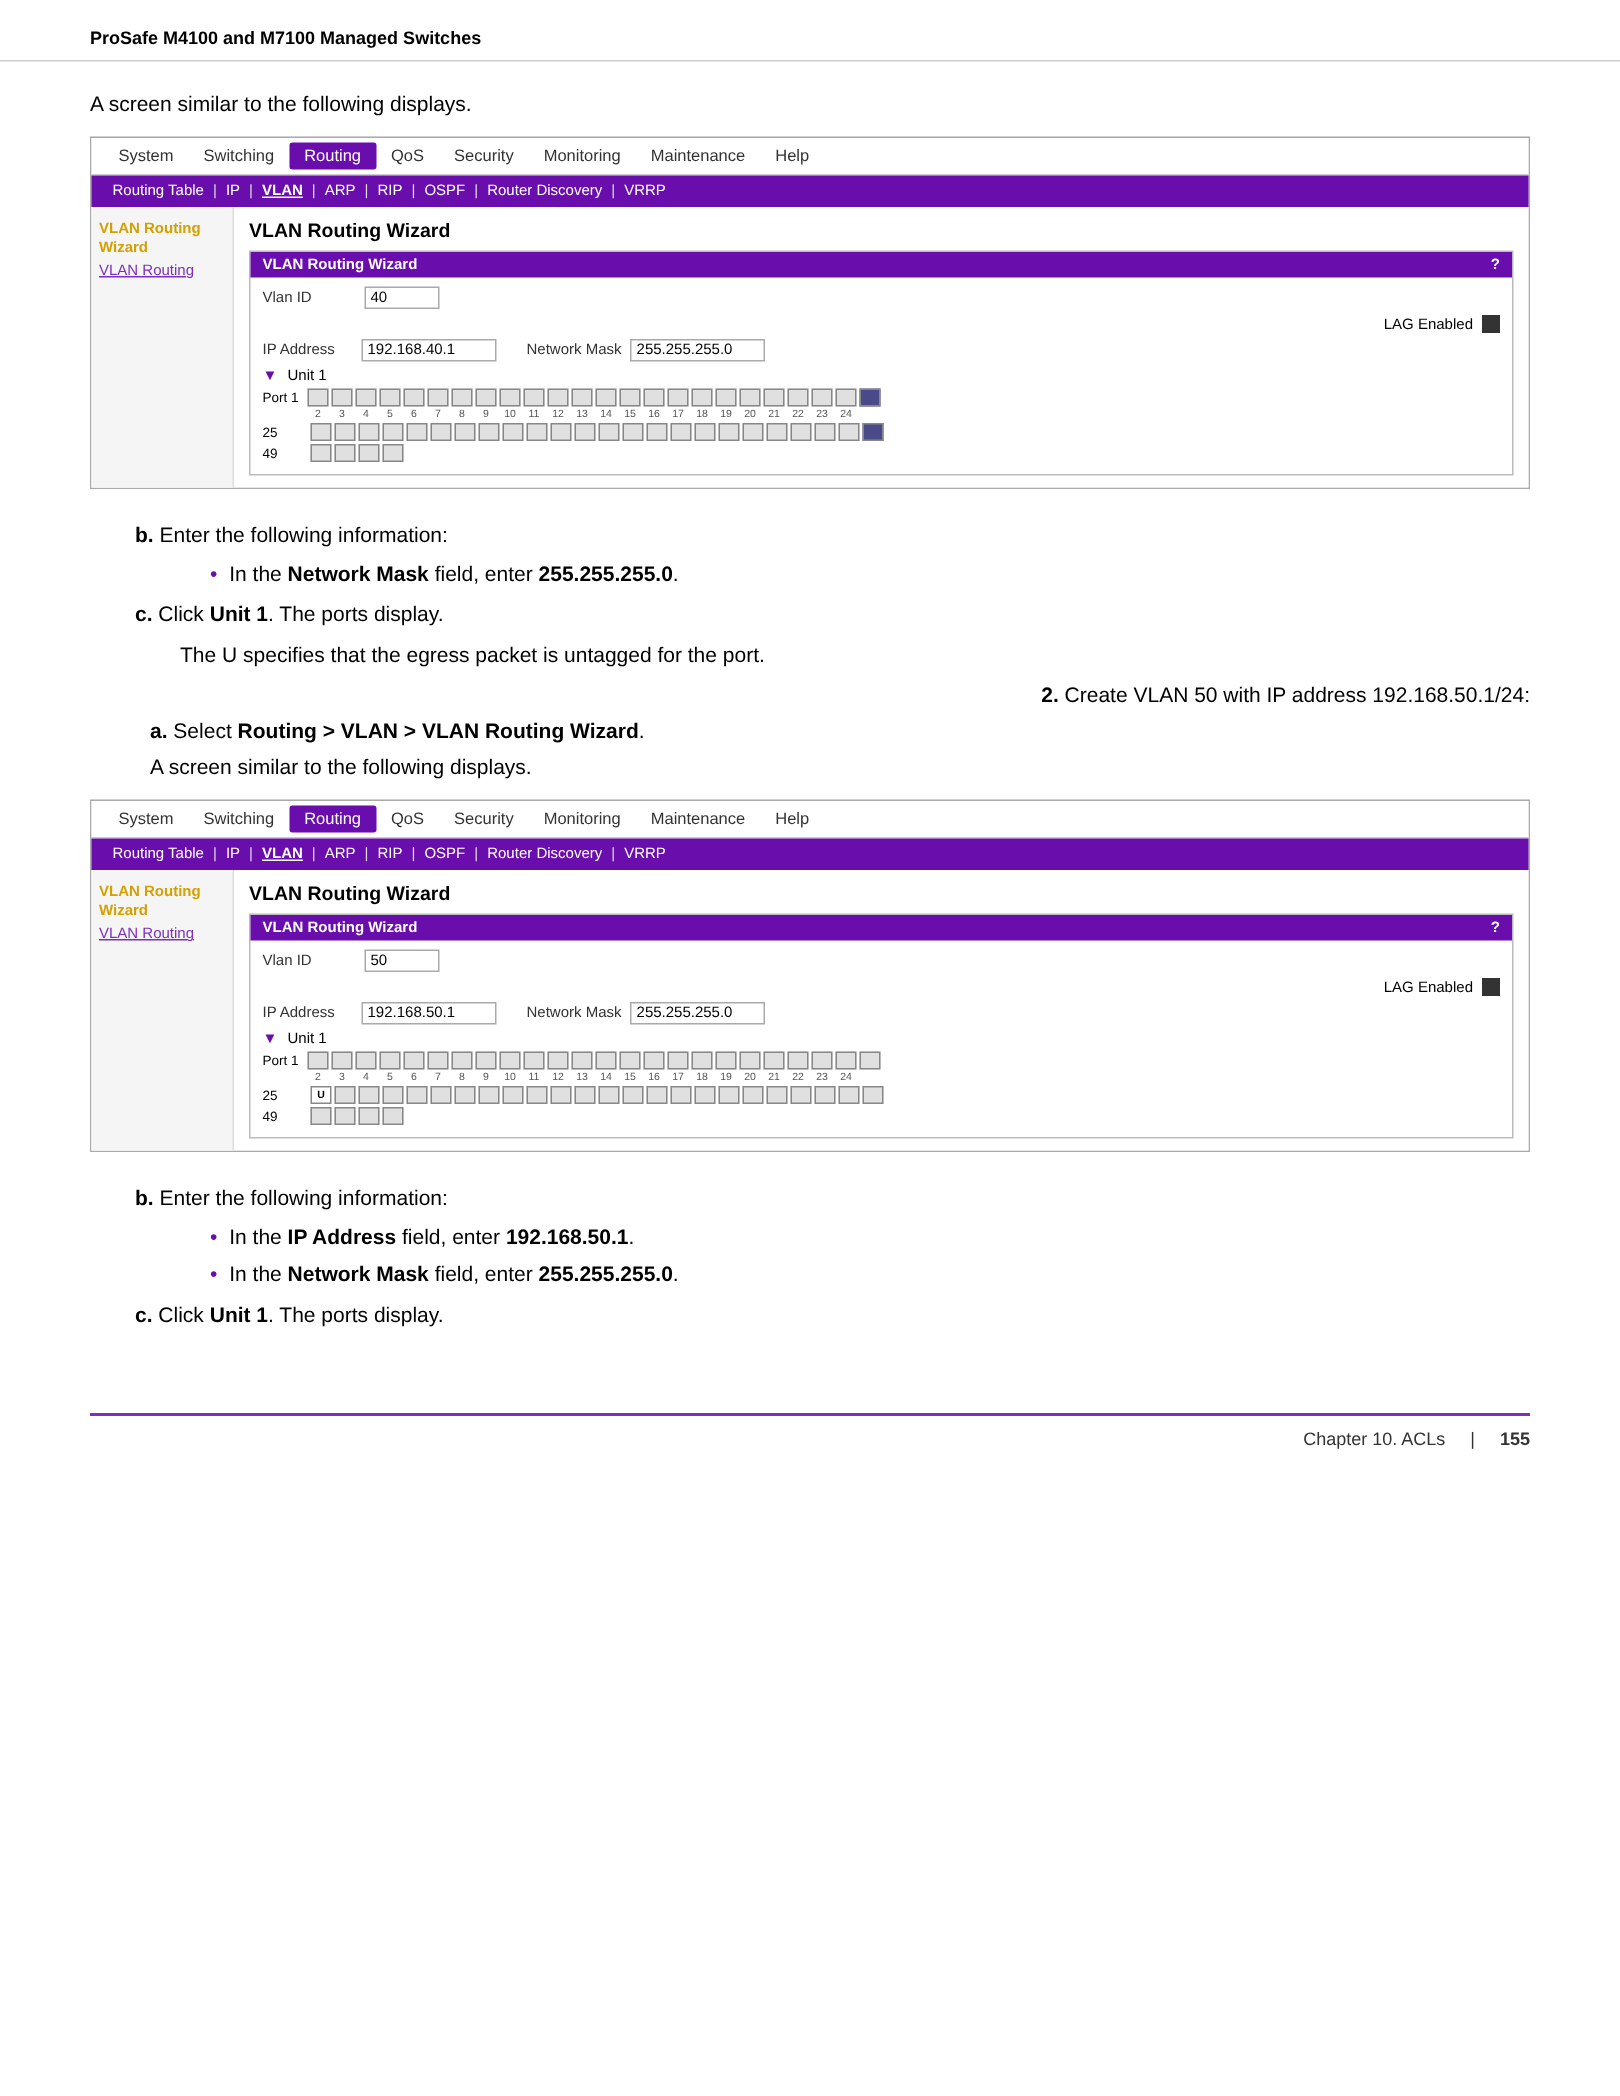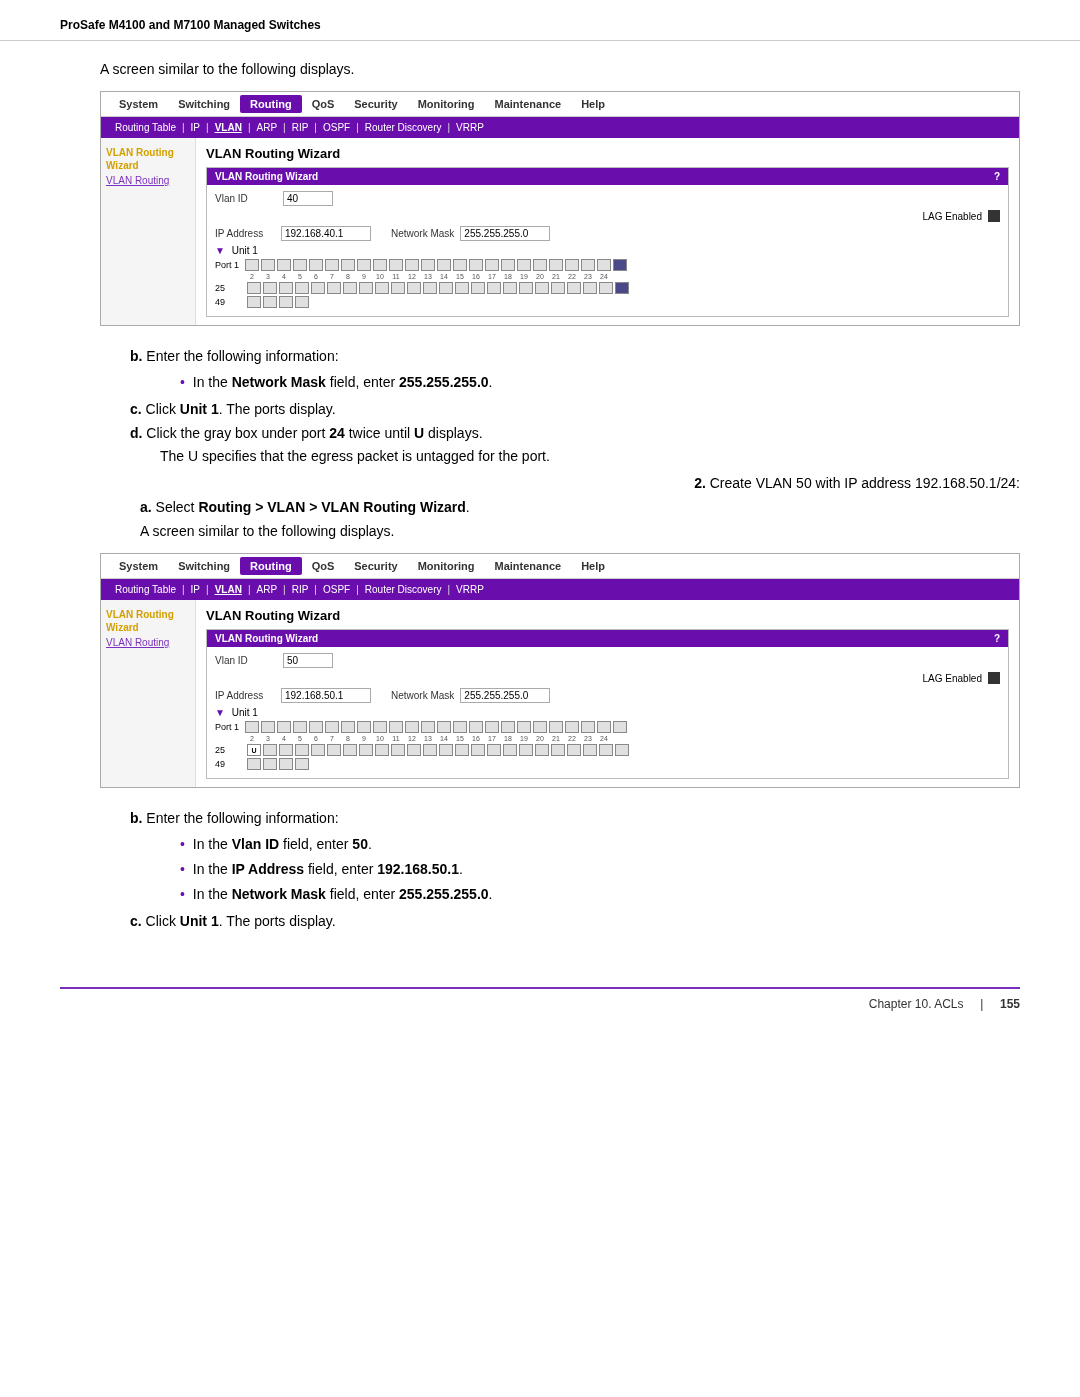--- a/index.html
+++ b/index.html
@@ -16,21 +16,20 @@
     .page-header {
       padding: 18px 60px 8px 60px;
       border-bottom: 1px solid #ccc;
       font-size: 12px;
       font-weight: bold;
       color: #000;
     }
 
     .page-content {
       padding: 20px 60px 30px 60px;
-      margin-left: 40px;
     }
 
     .section-intro {
       font-size: 14px;
       margin-bottom: 14px;
       color: #000;
     }
 
     
     .screenshot-box {
@@ -47,21 +46,20 @@
       background: #fff;
       border-bottom: 1px solid #ccc;
       padding: 3px 8px;
       gap: 0;
     }
     .nav-item {
       padding: 3px 10px;
       font-size: 11px;
       color: #333;
       cursor: pointer;
-      font-weight: bold;
     }
     .nav-item.active {
       background: #6a0dad;
       color: #fff;
       border-radius: 2px;
     }
 
     
     .sub-nav {
       background: #6a0dad;
@@ -437,24 +435,20 @@
   </div>
   <div class="bullet-item">
     In the <strong>Network Mask</strong> field, enter <strong>255.255.255.0</strong>.
   </div>
 
   <div style="margin: 8px 0 8px 30px;">
     <span style="font-weight:bold;font-size:14px;">c.</span>
     <span style="font-size:14px;"> Click <strong>Unit 1</strong>. The ports display.</span>
   </div>
 
-  <div style="margin: 8px 0 4px 30px;">
-    <span style="font-weight:bold;font-size:14px;">d.</span>
-    <span style="font-size:14px;"> Click the gray box under port <strong>24</strong> twice until <strong>U</strong> displays.</span>
-  </div>
   <p class="indent-text">
     The U specifies that the egress packet is untagged for the port.
   </p>
 
 
   <div style="margin: 8px 0 8px 20px; text-align: right;">
     <span style="font-weight:bold;font-size:14px;">2.</span>
     <span style="font-size:14px;"> Create VLAN 50 with IP address 192.168.50.1/24:</span>
   </div>
 
@@ -628,23 +622,20 @@
         </div>
       </div>
     </div>
   </div>
 
   <div style="margin: 8px 0 8px 30px;">
     <span style="font-weight:bold;font-size:14px;">b.</span>
     <span style="font-size:14px;"> Enter the following information:</span>
   </div>
   <div class="bullet-item">
-    In the <strong>Vlan ID</strong> field, enter <strong>50</strong>.
-  </div>
-  <div class="bullet-item">
     In the <strong>IP Address</strong> field, enter <strong>192.168.50.1</strong>.
   </div>
   <div class="bullet-item">
     In the <strong>Network Mask</strong> field, enter <strong>255.255.255.0</strong>.
   </div>
 
   <div style="margin: 8px 0 8px 30px;">
     <span style="font-weight:bold;font-size:14px;">c.</span>
     <span style="font-size:14px;"> Click <strong>Unit 1</strong>. The ports display.</span>
   </div>

